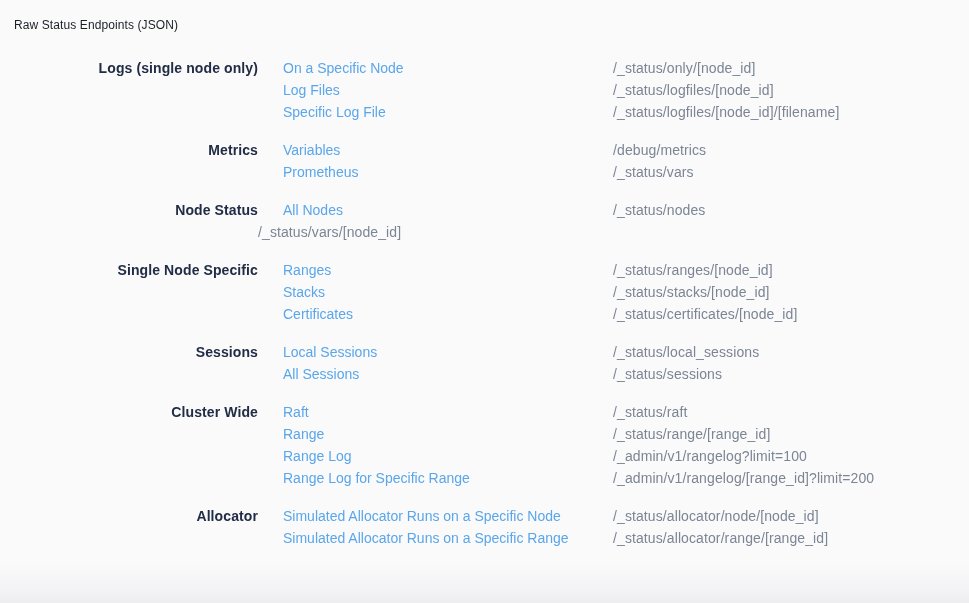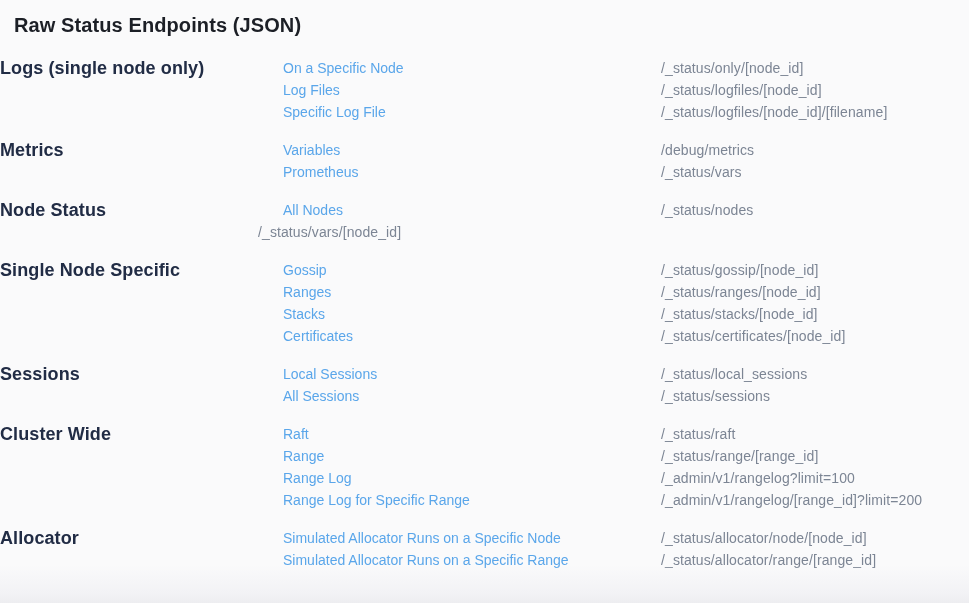--- a/index.html
+++ b/index.html
@@ -7,53 +7,52 @@
   body {
     width: 969px;
     height: 603px;
     overflow: hidden;
     position: relative;
     font-family: "Liberation Sans", sans-serif;
     background: #fafafb;
   }
   .page-title {
     margin: 13px 0 0 14px;
-    font-size: 20px;
+    font-size: 12px;
     line-height: 24px;
-    font-weight: 700;
+    font-weight: 400;
     letter-spacing: 0.1px;
     color: var(--title, #1c1f26);
   }
   .groups {
     margin-top: 20px;
   }
   .group {
     display: flex;
     align-items: flex-start;
     margin-bottom: 16px;
   }
   .category {
     width: 258px;
     flex: 0 0 258px;
-    text-align: left;
-    font-size: 18px;
+    text-align: right;
+    font-size: 14px;
     font-weight: 700;
     line-height: 22px;
     letter-spacing: 0.1px;
     color: var(--category, #212c45);
   }
   .entries {
     flex: 1 1 auto;
     min-width: 0;
   }
   .entry {
     display: flex;
     line-height: 22px;
     font-size: 14px;
-    gap: 48px;
   }
   .entry .link {
     margin-left: 25px;
     width: 330px;
     flex: 0 0 330px;
     color: var(--link, #5aa6ea);
     text-decoration: none;
     cursor: pointer;
     white-space: nowrap;
     overflow: hidden;
@@ -124,24 +123,20 @@
 
   <div class="entry">
     <span class="path">/_status/vars/[node_id]</span>
   </div>
 </div>
   </div>
 
   <div class="group">
     <div class="category">Single Node Specific</div>
     <div class="entries">
-  <div class="entry">
-    <a class="link" href="#">Gossip</a>
-    <span class="path">/_status/gossip/[node_id]</span>
-  </div>
 
   <div class="entry">
     <a class="link" href="#">Ranges</a>
     <span class="path">/_status/ranges/[node_id]</span>
   </div>
 
   <div class="entry">
     <a class="link" href="#">Stacks</a>
     <span class="path">/_status/stacks/[node_id]</span>
   </div>

